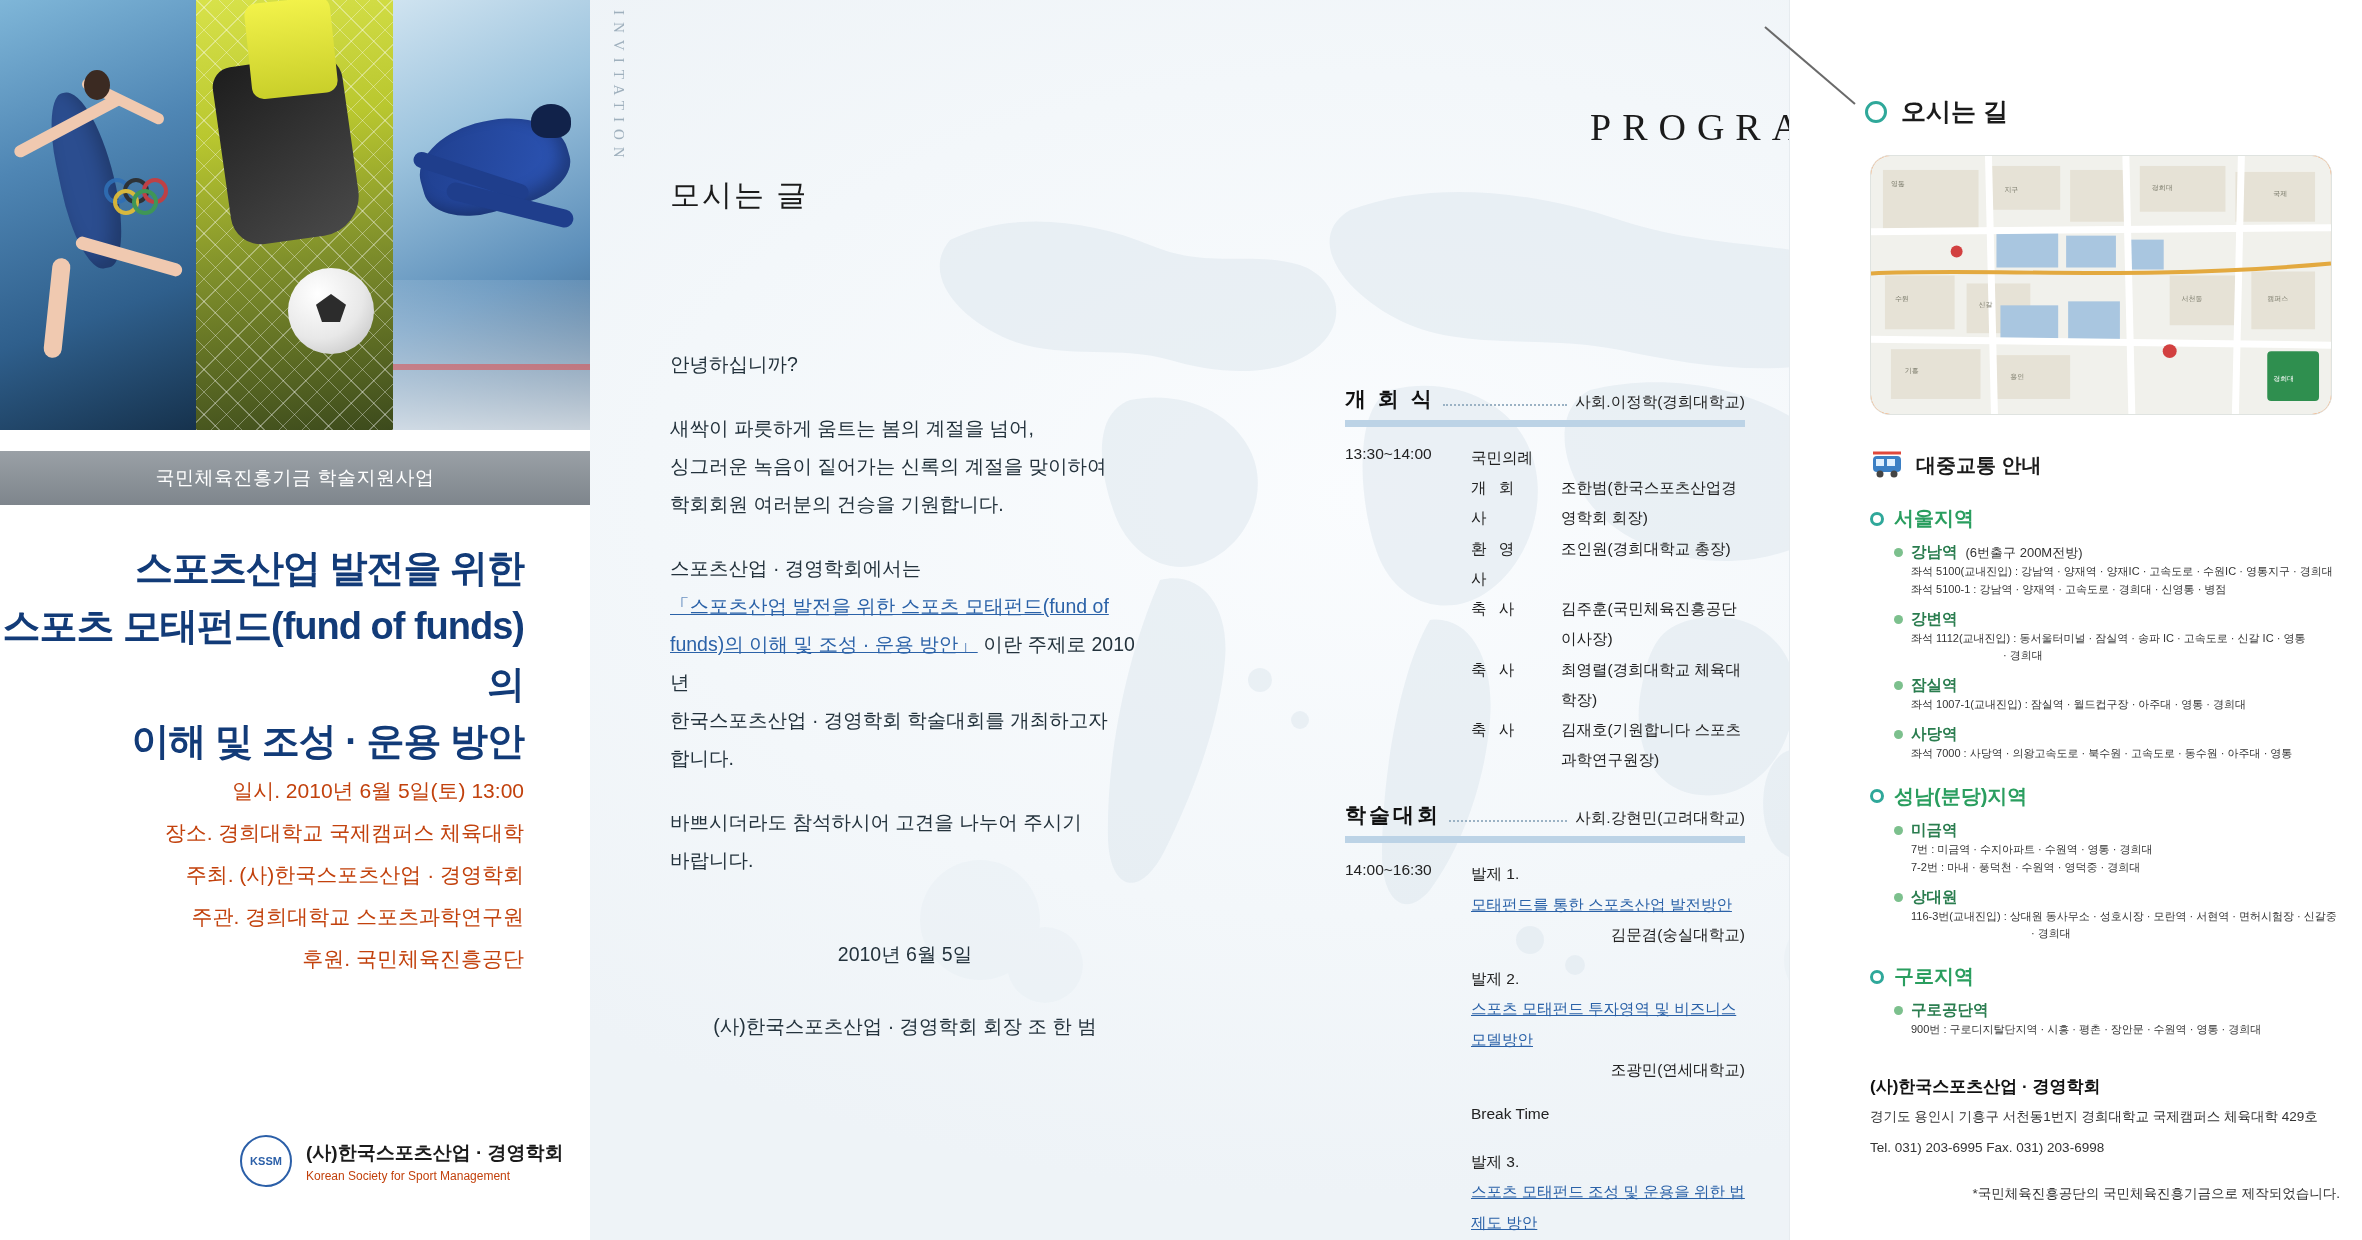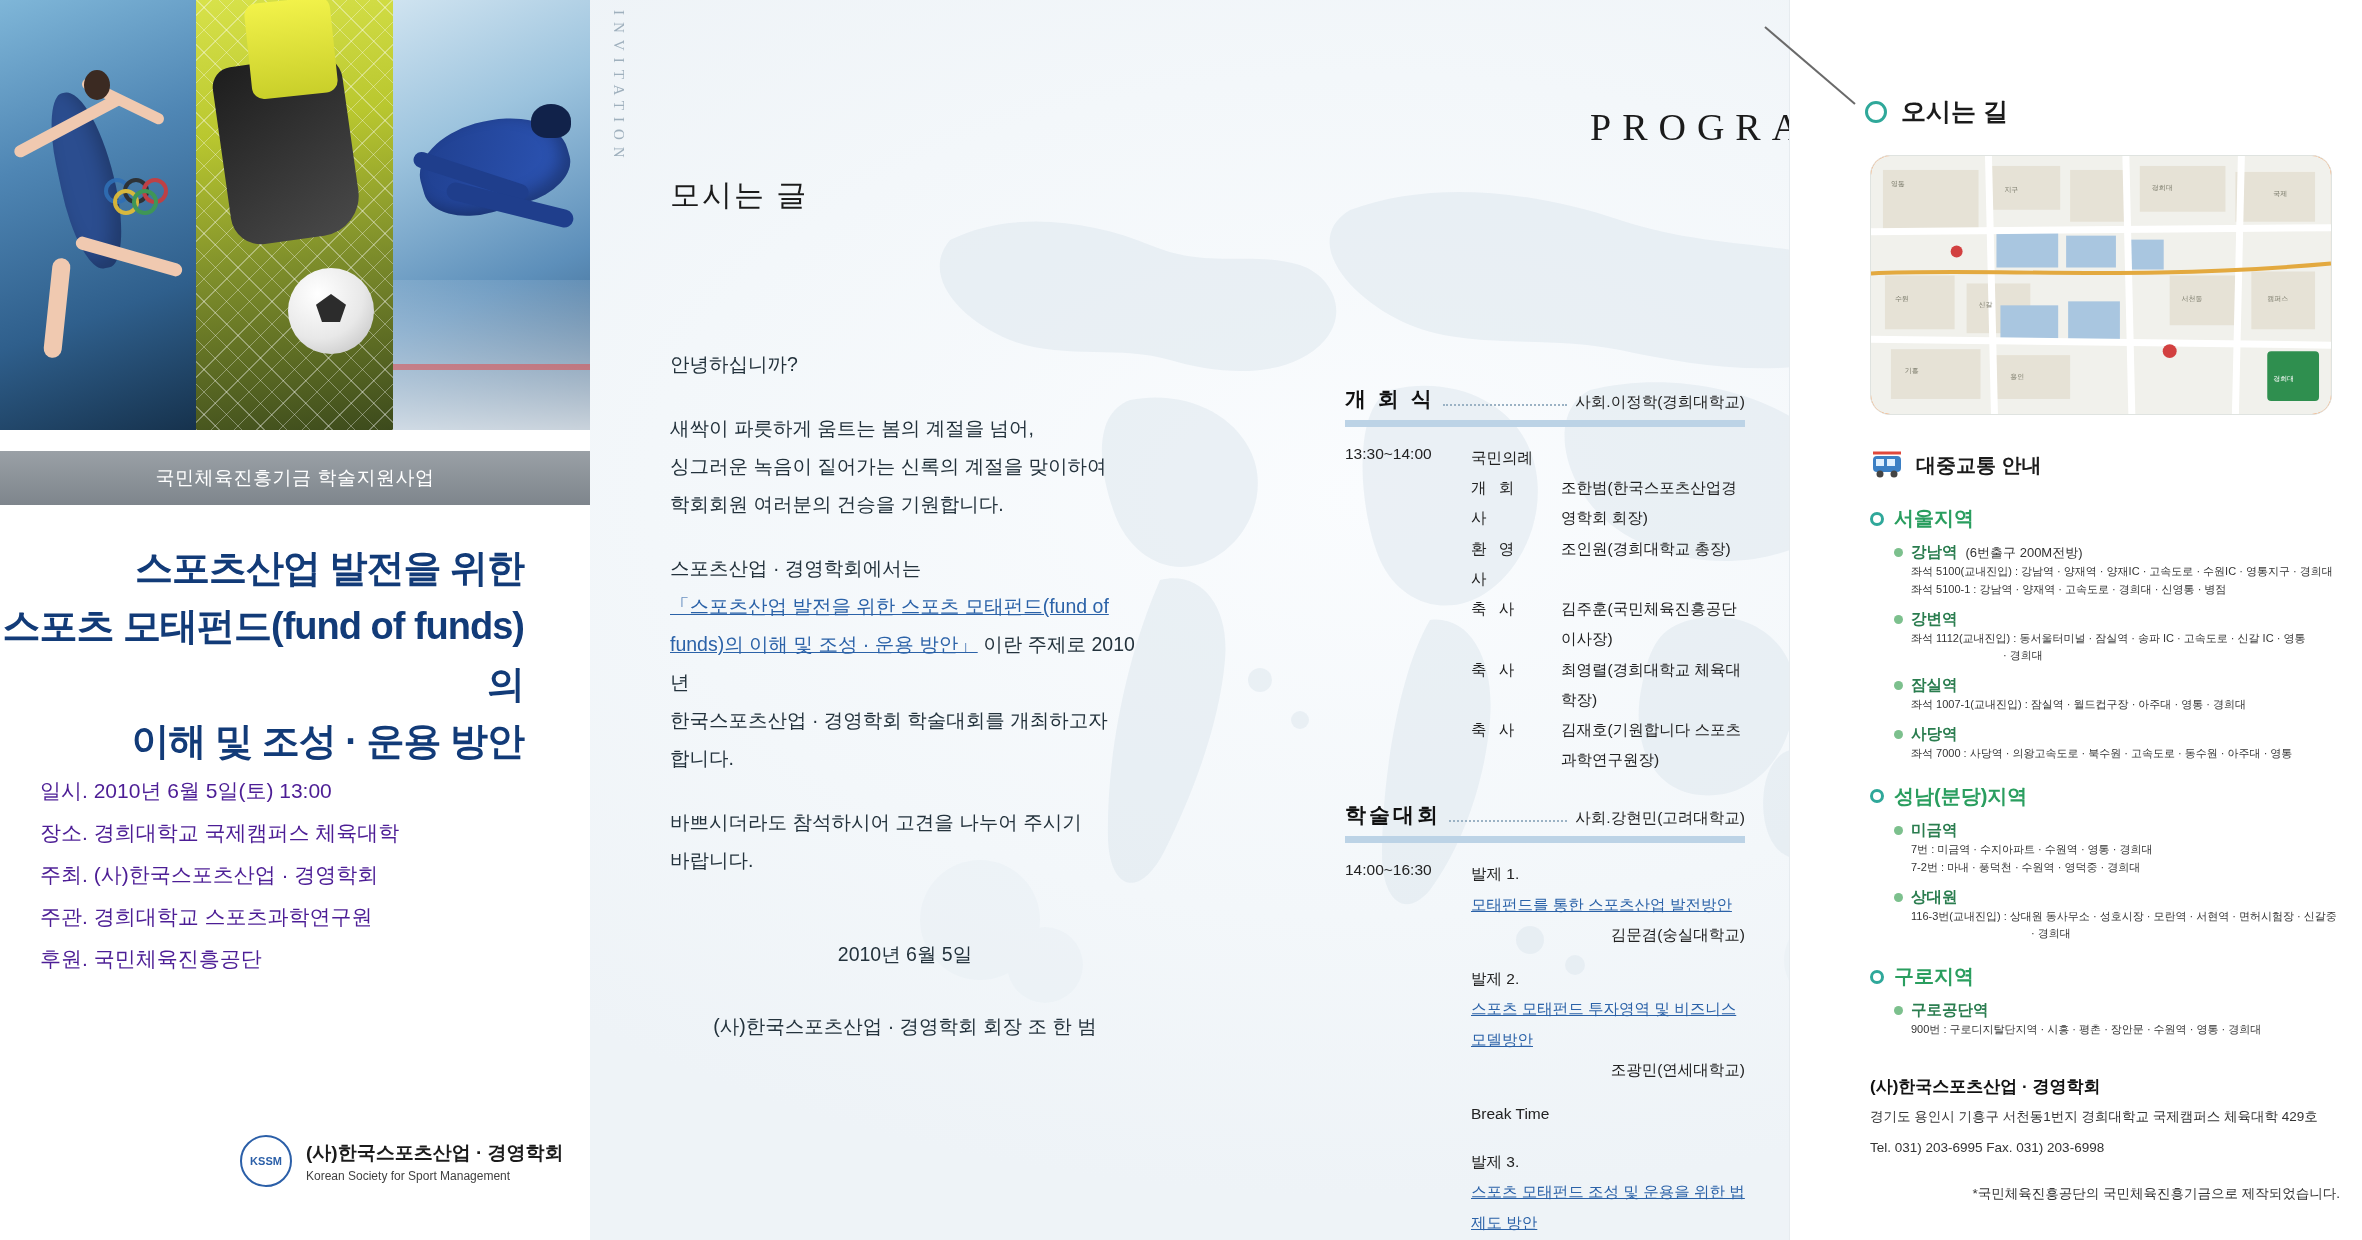--- a/index.html
+++ b/index.html
@@ -79,33 +79,33 @@
     color:#fff; display:flex; align-items:center; justify-content:center;
     font-size:19px; letter-spacing:.5px;margin-top:21px;
   }
   .left-title {
     position:absolute; left:0; top:540px; width:560px;
     text-align:right; padding-right:36px;
     color:#123b78;
   }
   .lt-line { font-size:38px; font-weight:bold; line-height:1.52; letter-spacing:-1px; }
   .left-meta {
-    position:absolute; left:0; top:770px; width:560px; text-align:left;
-    padding-right:36px; color:#4c1d95; font-size:21px; line-height:2.0;padding-left:40px;
+    position:absolute; left:0; top:770px; width:560px; text-align:right;
+    padding-right:36px; color:#c2410c; font-size:21px; line-height:2.0;padding-left:40px;
   }
   .logo-block {
     position:absolute; left:240px; top:1135px; display:flex; align-items:center; gap:14px;
   }
   .logo-mark {
     width:52px; height:52px; border-radius:50%;
     border:2px solid #2b5fa8; display:flex; align-items:center; justify-content:center;
     color:#2b5fa8; font-size:11px; font-weight:bold;
   }
   .logo-text .kr { font-size:19px; font-weight:bold; color:#1b1b1b; }
-  .logo-text .en { font-size:12px; color:#404040; margin-top:3px; }
+  .logo-text .en { font-size:12px; color:#c2410c; margin-top:3px; }
 
   
   .center-panel {
     position:absolute; left:590px; top:0; width:1200px; height:1240px;
     background:
       radial-gradient(1200px 700px at 65% 40%, #fafcfe 0%, #f3f7fa 60%, #eef3f7 100%);
     overflow:hidden;
   }
   .worldmap {
     position:absolute; left:240px; top:60px; width:1150px; height:1080px;

